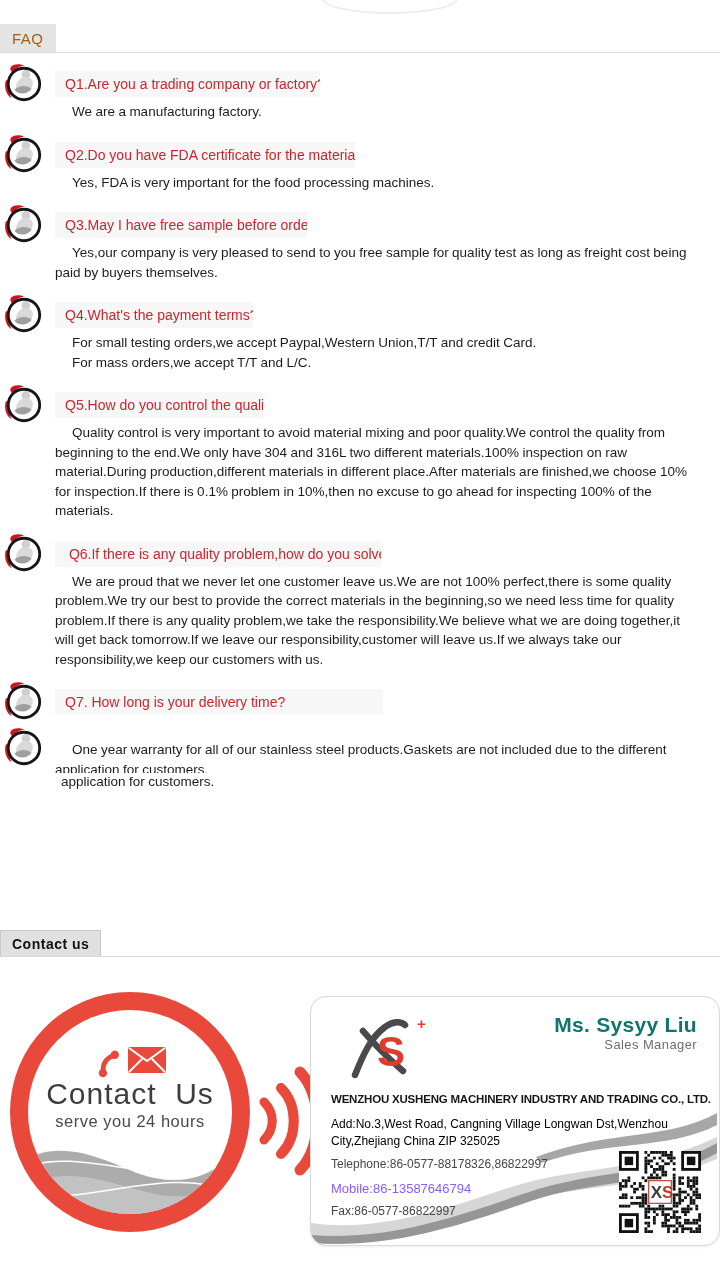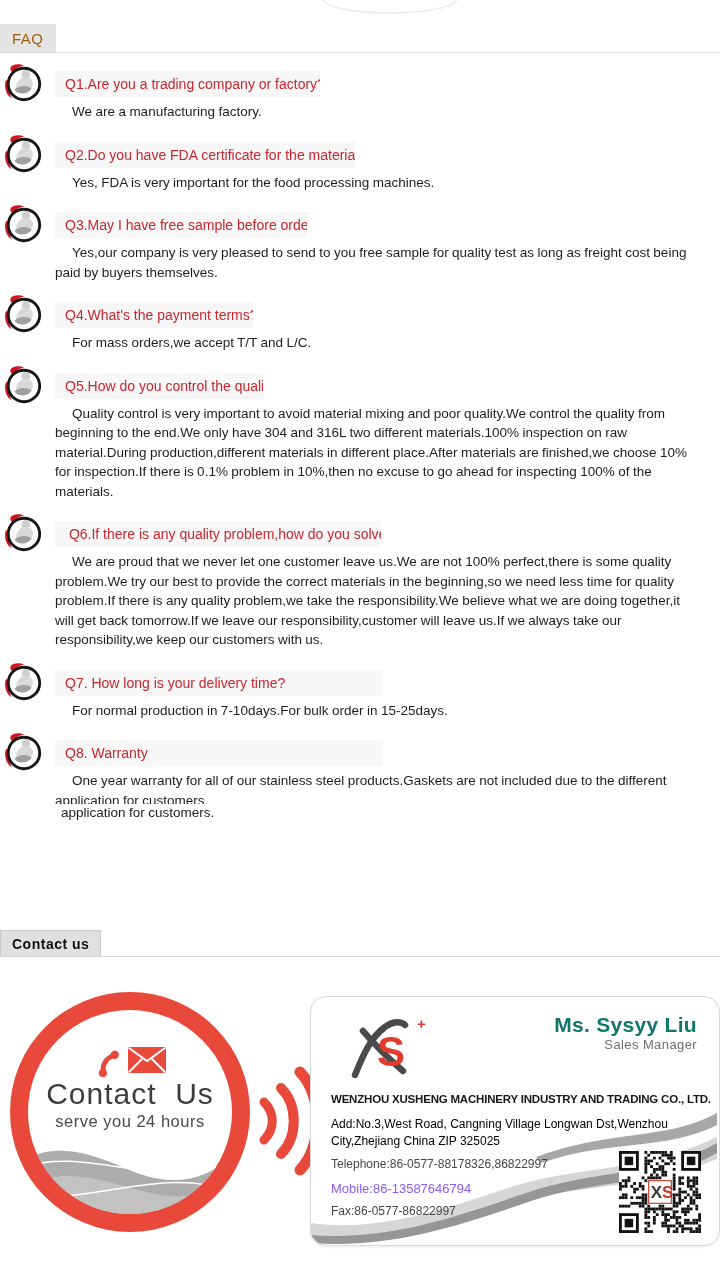--- a/index.html
+++ b/index.html
@@ -126,20 +126,21 @@
           <path d="M10 10 C5 4 16 0 23 4 C16 5 13 8 12 13 Z" fill="#cf1420"></path>
           <path d="M4 19 C2 26 4 34 10 38 C7 31 7 24 10 20 Z" fill="#cf1420"></path>
           <circle cx="23" cy="23" r="16.5" fill="#fff" stroke="#161616" stroke-width="3"></circle>
           <circle cx="25" cy="13" r="4.5" fill="#cfcfcf"></circle>
           <path d="M15 31 C13 21 20 14 27 16 C32 17 34 22 31 27 C28 32 21 34 15 31 Z" fill="#d9d9d9"></path>
           <path d="M13 29 C18 24 27 24 31 28 C27 34 18 35 13 29 Z" fill="#9f9f9f"></path>
         </svg>
       </span>
       <div class="q-bar" style="width: 198px;"><span class="q-text">Q4.What's the payment terms?</span></div>
       <div class="answers">
+          <p class="ans">For small testing orders,we accept Paypal,Western Union,T/T and credit Card.</p>
           <p class="ans">For mass orders,we accept T/T and L/C.</p>
         </div>
     </div>
 
     <div class="faq-item">
       <span class="q-icon">
         <svg viewBox="0 0 44 44" width="42" height="42">
           <path d="M10 10 C5 4 16 0 23 4 C16 5 13 8 12 13 Z" fill="#cf1420"></path>
           <path d="M4 19 C2 26 4 34 10 38 C7 31 7 24 10 20 Z" fill="#cf1420"></path>
           <circle cx="23" cy="23" r="16.5" fill="#fff" stroke="#161616" stroke-width="3"></circle>
@@ -176,37 +177,33 @@
         <svg viewBox="0 0 44 44" width="42" height="42">
           <path d="M10 10 C5 4 16 0 23 4 C16 5 13 8 12 13 Z" fill="#cf1420"></path>
           <path d="M4 19 C2 26 4 34 10 38 C7 31 7 24 10 20 Z" fill="#cf1420"></path>
           <circle cx="23" cy="23" r="16.5" fill="#fff" stroke="#161616" stroke-width="3"></circle>
           <circle cx="25" cy="13" r="4.5" fill="#cfcfcf"></circle>
           <path d="M15 31 C13 21 20 14 27 16 C32 17 34 22 31 27 C28 32 21 34 15 31 Z" fill="#d9d9d9"></path>
           <path d="M13 29 C18 24 27 24 31 28 C27 34 18 35 13 29 Z" fill="#9f9f9f"></path>
         </svg>
       </span>
       <div class="q-bar" style="width: 328px;"><span class="q-text">Q7. How long is your delivery time?</span></div>
-      <div class="answers">
-          <p class="ans">For normal production in 7-10days.For bulk order in 15-25days.</p>
-        </div>
-    </div>
-
-    <div class="faq-item">
-      <span class="q-icon">
-        <svg viewBox="0 0 44 44" width="42" height="42">
-          <path d="M10 10 C5 4 16 0 23 4 C16 5 13 8 12 13 Z" fill="#cf1420"></path>
-          <path d="M4 19 C2 26 4 34 10 38 C7 31 7 24 10 20 Z" fill="#cf1420"></path>
-          <circle cx="23" cy="23" r="16.5" fill="#fff" stroke="#161616" stroke-width="3"></circle>
-          <circle cx="25" cy="13" r="4.5" fill="#cfcfcf"></circle>
-          <path d="M15 31 C13 21 20 14 27 16 C32 17 34 22 31 27 C28 32 21 34 15 31 Z" fill="#d9d9d9"></path>
-          <path d="M13 29 C18 24 27 24 31 28 C27 34 18 35 13 29 Z" fill="#9f9f9f"></path>
-        </svg>
-      </span>
-      <div class="q-bar" style="width: 328px;"><span class="q-text">Q8. Warranty</span></div>
+    </div>
+
+    <div class="faq-item">
+      <span class="q-icon">
+        <svg viewBox="0 0 44 44" width="42" height="42">
+          <path d="M10 10 C5 4 16 0 23 4 C16 5 13 8 12 13 Z" fill="#cf1420"></path>
+          <path d="M4 19 C2 26 4 34 10 38 C7 31 7 24 10 20 Z" fill="#cf1420"></path>
+          <circle cx="23" cy="23" r="16.5" fill="#fff" stroke="#161616" stroke-width="3"></circle>
+          <circle cx="25" cy="13" r="4.5" fill="#cfcfcf"></circle>
+          <path d="M15 31 C13 21 20 14 27 16 C32 17 34 22 31 27 C28 32 21 34 15 31 Z" fill="#d9d9d9"></path>
+          <path d="M13 29 C18 24 27 24 31 28 C27 34 18 35 13 29 Z" fill="#9f9f9f"></path>
+        </svg>
+      </span>
       <div class="answers">
           <p class="ans a-clip">One year warranty for all of our stainless steel products.Gaskets are not included due to the different application for customers.</p>
           <p class="ans a-seam">application for customers.</p>
         </div>
     </div>
   </div>
 
   <div class="contact-section">
     <div class="tab-row contact-tab-row">
       <span class="tab tab-contact">Contact us</span>

